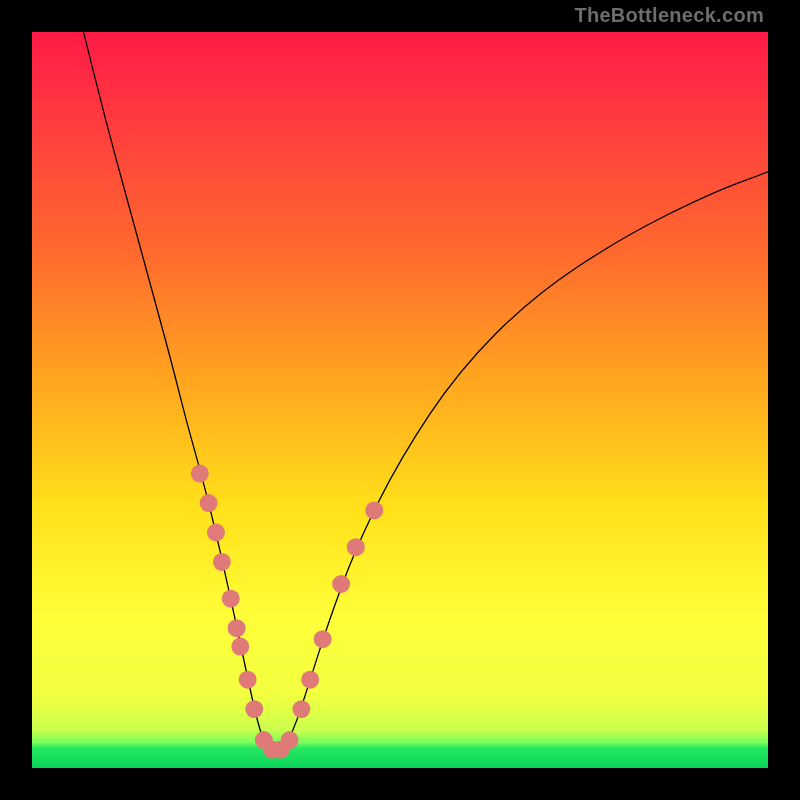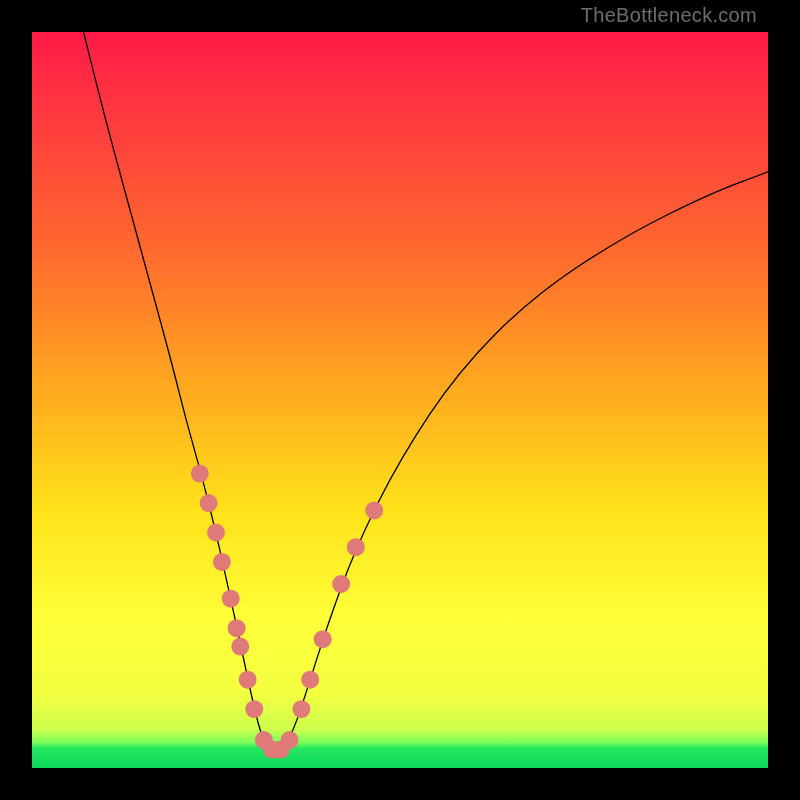--- a/index.html
+++ b/index.html
@@ -37,24 +37,24 @@
       #f2ff40 90%,
       #ccff4d 94.8%,
       #7cff5b 96.5%,
       #26e85f 97.3%,
       #0ad65b 100%
     );
   }
   .watermark {
     position: absolute;
     top: 4px;
-    right: 43px;
+    right: 36px;
     font-family: Arial, Helvetica, sans-serif;
     font-size: 20px;
-    font-weight: 400;
+    font-weight: 700;
     color: #6d6d6d;
     letter-spacing: 0.3px;
     user-select: none;
   }
   svg.overlay {
     position: absolute;
     top: 32px;
     left: 32px;
     width: 736px;
     height: 736px;

